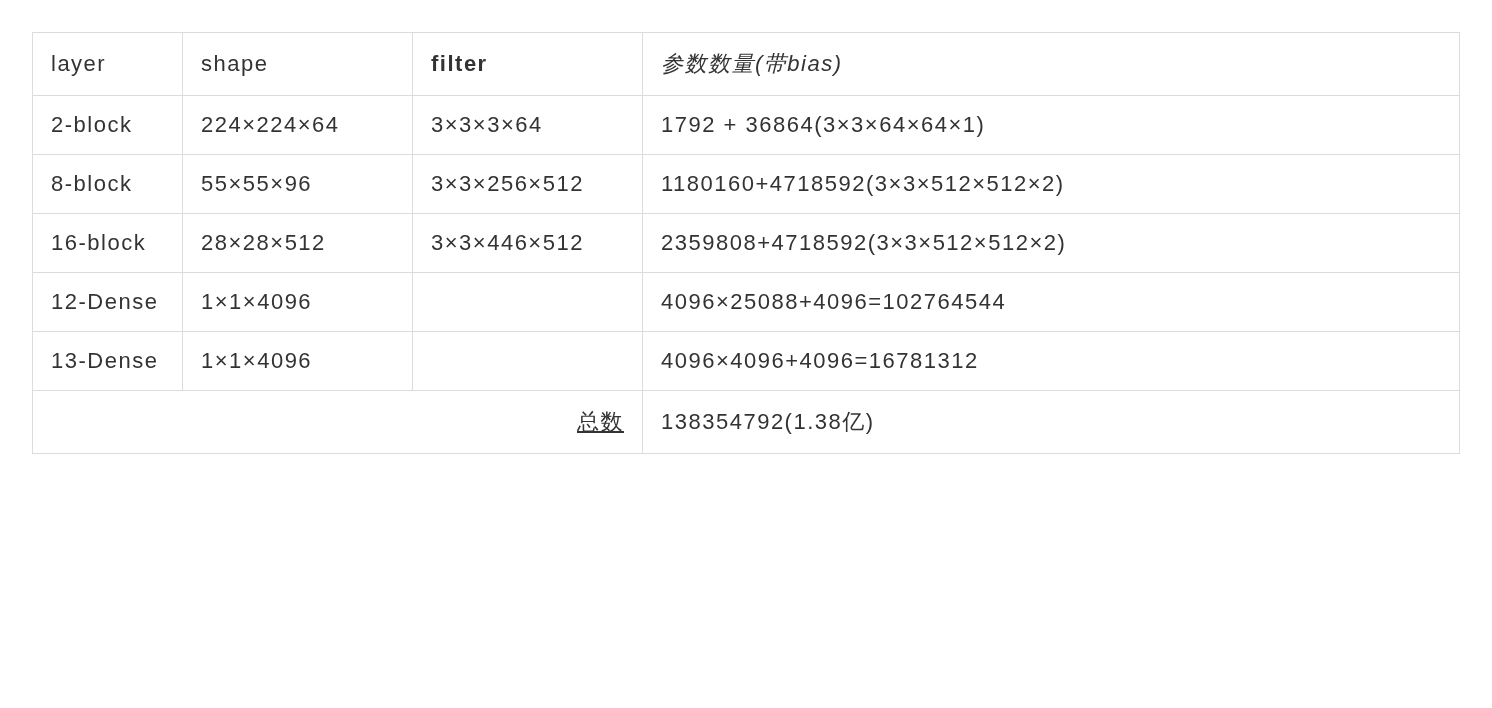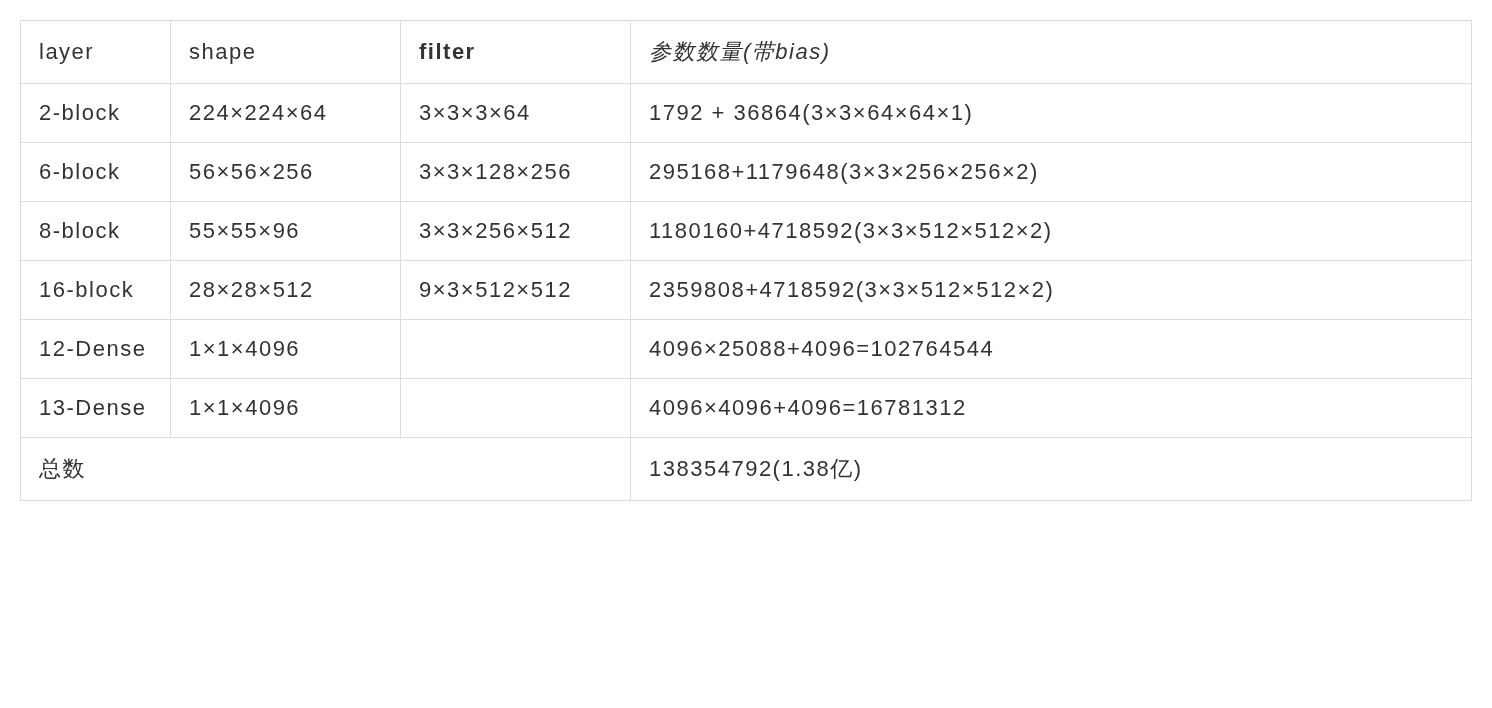--- a/index.html
+++ b/index.html
@@ -1,18 +1,18 @@
 <!DOCTYPE html>
 <html><head>
   <meta charset="utf-8">
   <style>
     * {
       box-sizing: border-box;
       margin: 0;
-      padding: 0;
+      padding: 12px;
     }
     body {
       font-family: -apple-system, BlinkMacSystemFont, "Segoe UI", "PingFang SC", "Hiragino Sans GB", "Microsoft YaHei", sans-serif;
       background: #ffffff;
       padding: 20px;
       color: #333333;
     }
     table {
       border-collapse: collapse;
       width: 100%;
@@ -35,21 +35,22 @@
     }
     .col-filter {
       width: 230px;
       font-weight: bold;
     }
     .col-params {
       width: auto;
       font-style: italic;
     }
     .total-label {
-      text-align: left;
+      text-align: right;
+      text-decoration: underline;
     }
   </style>
 </head>
 <body>
 
 <table>
   <thead>
     <tr>
       <th class="col-layer">layer</th>
       <th class="col-shape">shape</th>
@@ -58,35 +59,29 @@
     </tr>
   </thead>
   <tbody>
     <tr>
       <td>2-block</td>
       <td>224×224×64</td>
       <td>3×3×3×64</td>
       <td>1792 + 36864(3×3×64×64×1)</td>
     </tr>
     <tr>
-      <td>6-block</td>
-      <td>56×56×256</td>
-      <td>3×3×128×256</td>
-      <td>295168+1179648(3×3×256×256×2)</td>
-    </tr>
-    <tr>
       <td>8-block</td>
       <td>55×55×96</td>
       <td>3×3×256×512</td>
       <td>1180160+4718592(3×3×512×512×2)</td>
     </tr>
     <tr>
       <td>16-block</td>
       <td>28×28×512</td>
-      <td>9×3×512×512</td>
+      <td>3×3×446×512</td>
       <td>2359808+4718592(3×3×512×512×2)</td>
     </tr>
     <tr>
       <td>12-Dense</td>
       <td>1×1×4096</td>
       <td></td>
       <td>4096×25088+4096=102764544</td>
     </tr>
     <tr>
       <td>13-Dense</td>

